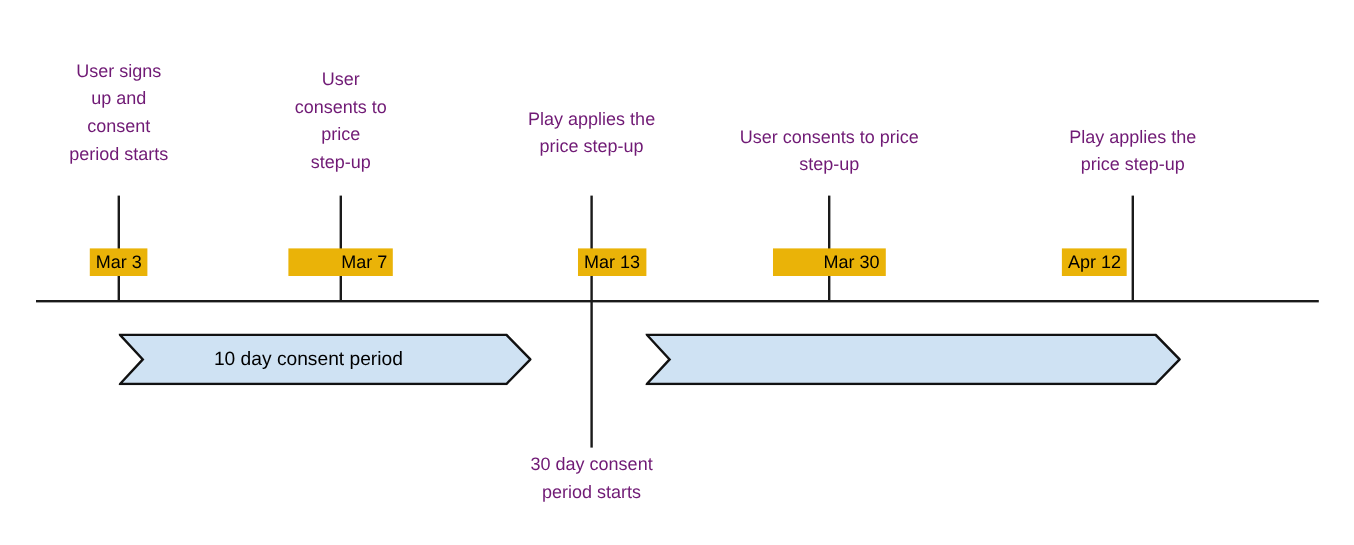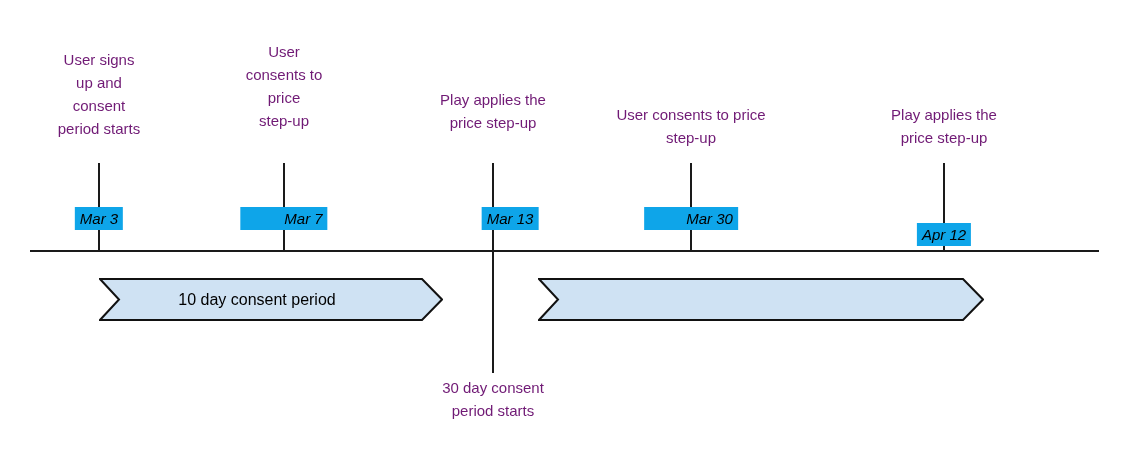--- a/index.html
+++ b/index.html
@@ -38,28 +38,27 @@
     white-space: pre-line;
     font-size: 15px;
     line-height: 23px;
     color: #701a75;
     z-index: 2;
   }
   .date-badge {
     position: absolute;
     transform: translateX(-50%);
     top: 207px;
-    background: #0ea5e9;
+    background: #eab308;
     color: #000000;
     font-size: 15px;
     line-height: 19px;
     padding: 2px 5px;
     white-space: nowrap;
     z-index: 3;
-    font-style: italic;
   }
   .banner-svg {
     position: absolute;
     z-index: 2;
   }
   .banner-label {
     position: absolute;
     text-align: center;
     font-size: 16px;
     line-height: 43px;
@@ -76,42 +75,42 @@
   <div class="axis"></div>
 
   <div class="tick" style="left:98px; top:163px; height:87px;"></div>
   <div class="caption" style="left:99px; top:48px;">User signs
 up and
 consent
 period starts</div>
   <div class="date-badge" style="left:99px;">Mar 3</div>
 
   <div class="tick" style="left:283px; top:163px; height:87px;"></div>
-  <div class="caption" style="left:284px; top:40px;">User
+  <div class="caption" style="left:284px; top:55px;">User
 consents to
 price
 step-up</div>
   <div class="date-badge" style="left:284px;padding-left:44px;">Mar 7</div>
 
   <div class="tick" style="left:492px; top:163px; height:210px;"></div>
   <div class="caption" style="left:493px; top:88px;">Play applies the
 price step-up</div>
   <div class="date-badge" style="left:510px;">Mar 13</div>
   <div class="caption" style="left:493px; top:376px;">30 day consent
 period starts</div>
 
   <div class="tick" style="left:690px; top:163px; height:87px;"></div>
   <div class="caption" style="left:691px; top:103px;">User consents to price
 step-up</div>
   <div class="date-badge" style="left:691px;padding-left:42px;">Mar 30</div>
 
   <div class="tick" style="left:943px; top:163px; height:87px;"></div>
   <div class="caption" style="left:944px; top:103px;">Play applies the
 price step-up</div>
-  <div class="date-badge" style="left:944px;margin-top:16px;">Apr 12</div>
+  <div class="date-badge" style="left:912px;">Apr 12</div>
 
   <svg class="banner-svg" style="left:99px; top:278px;" width="344" height="43" viewBox="0 0 344 43">
     <polygon points="1,1 323,1 343,21.5 323,42 1,42 20,21.5" fill="#cfe2f3" stroke="#111111" stroke-width="2" stroke-linejoin="miter"></polygon>
   </svg>
   <div class="banner-label" style="left:85px; top:278px; width:344px;">10 day consent period</div>
 
   <svg class="banner-svg" style="left:538px; top:278px;" width="446" height="43" viewBox="0 0 446 43">
     <polygon points="1,1 425,1 445,21.5 425,42 1,42 20,21.5" fill="#cfe2f3" stroke="#111111" stroke-width="2" stroke-linejoin="miter"></polygon>
   </svg>
 

